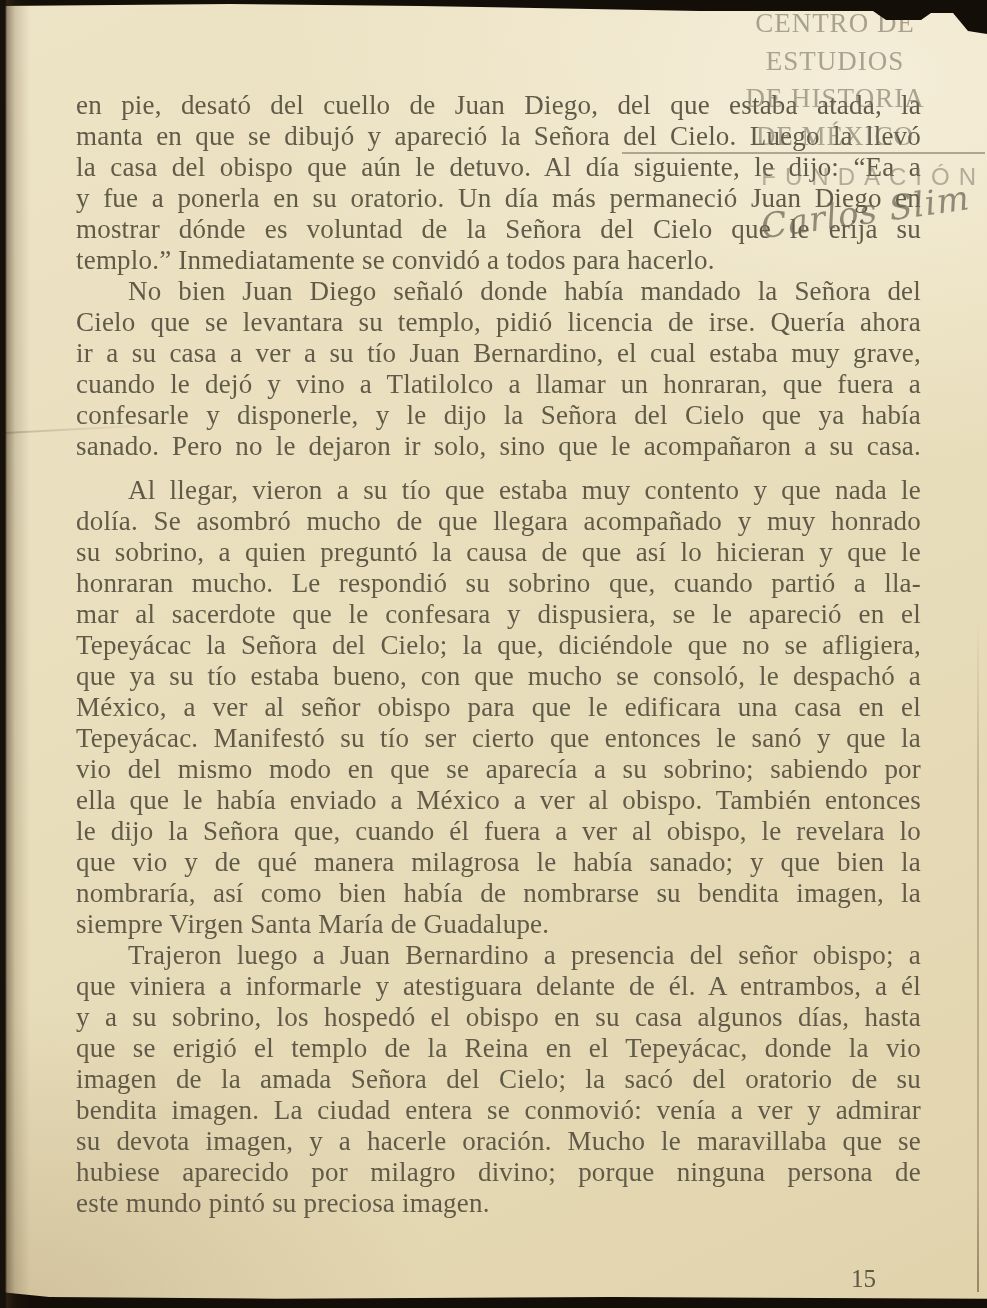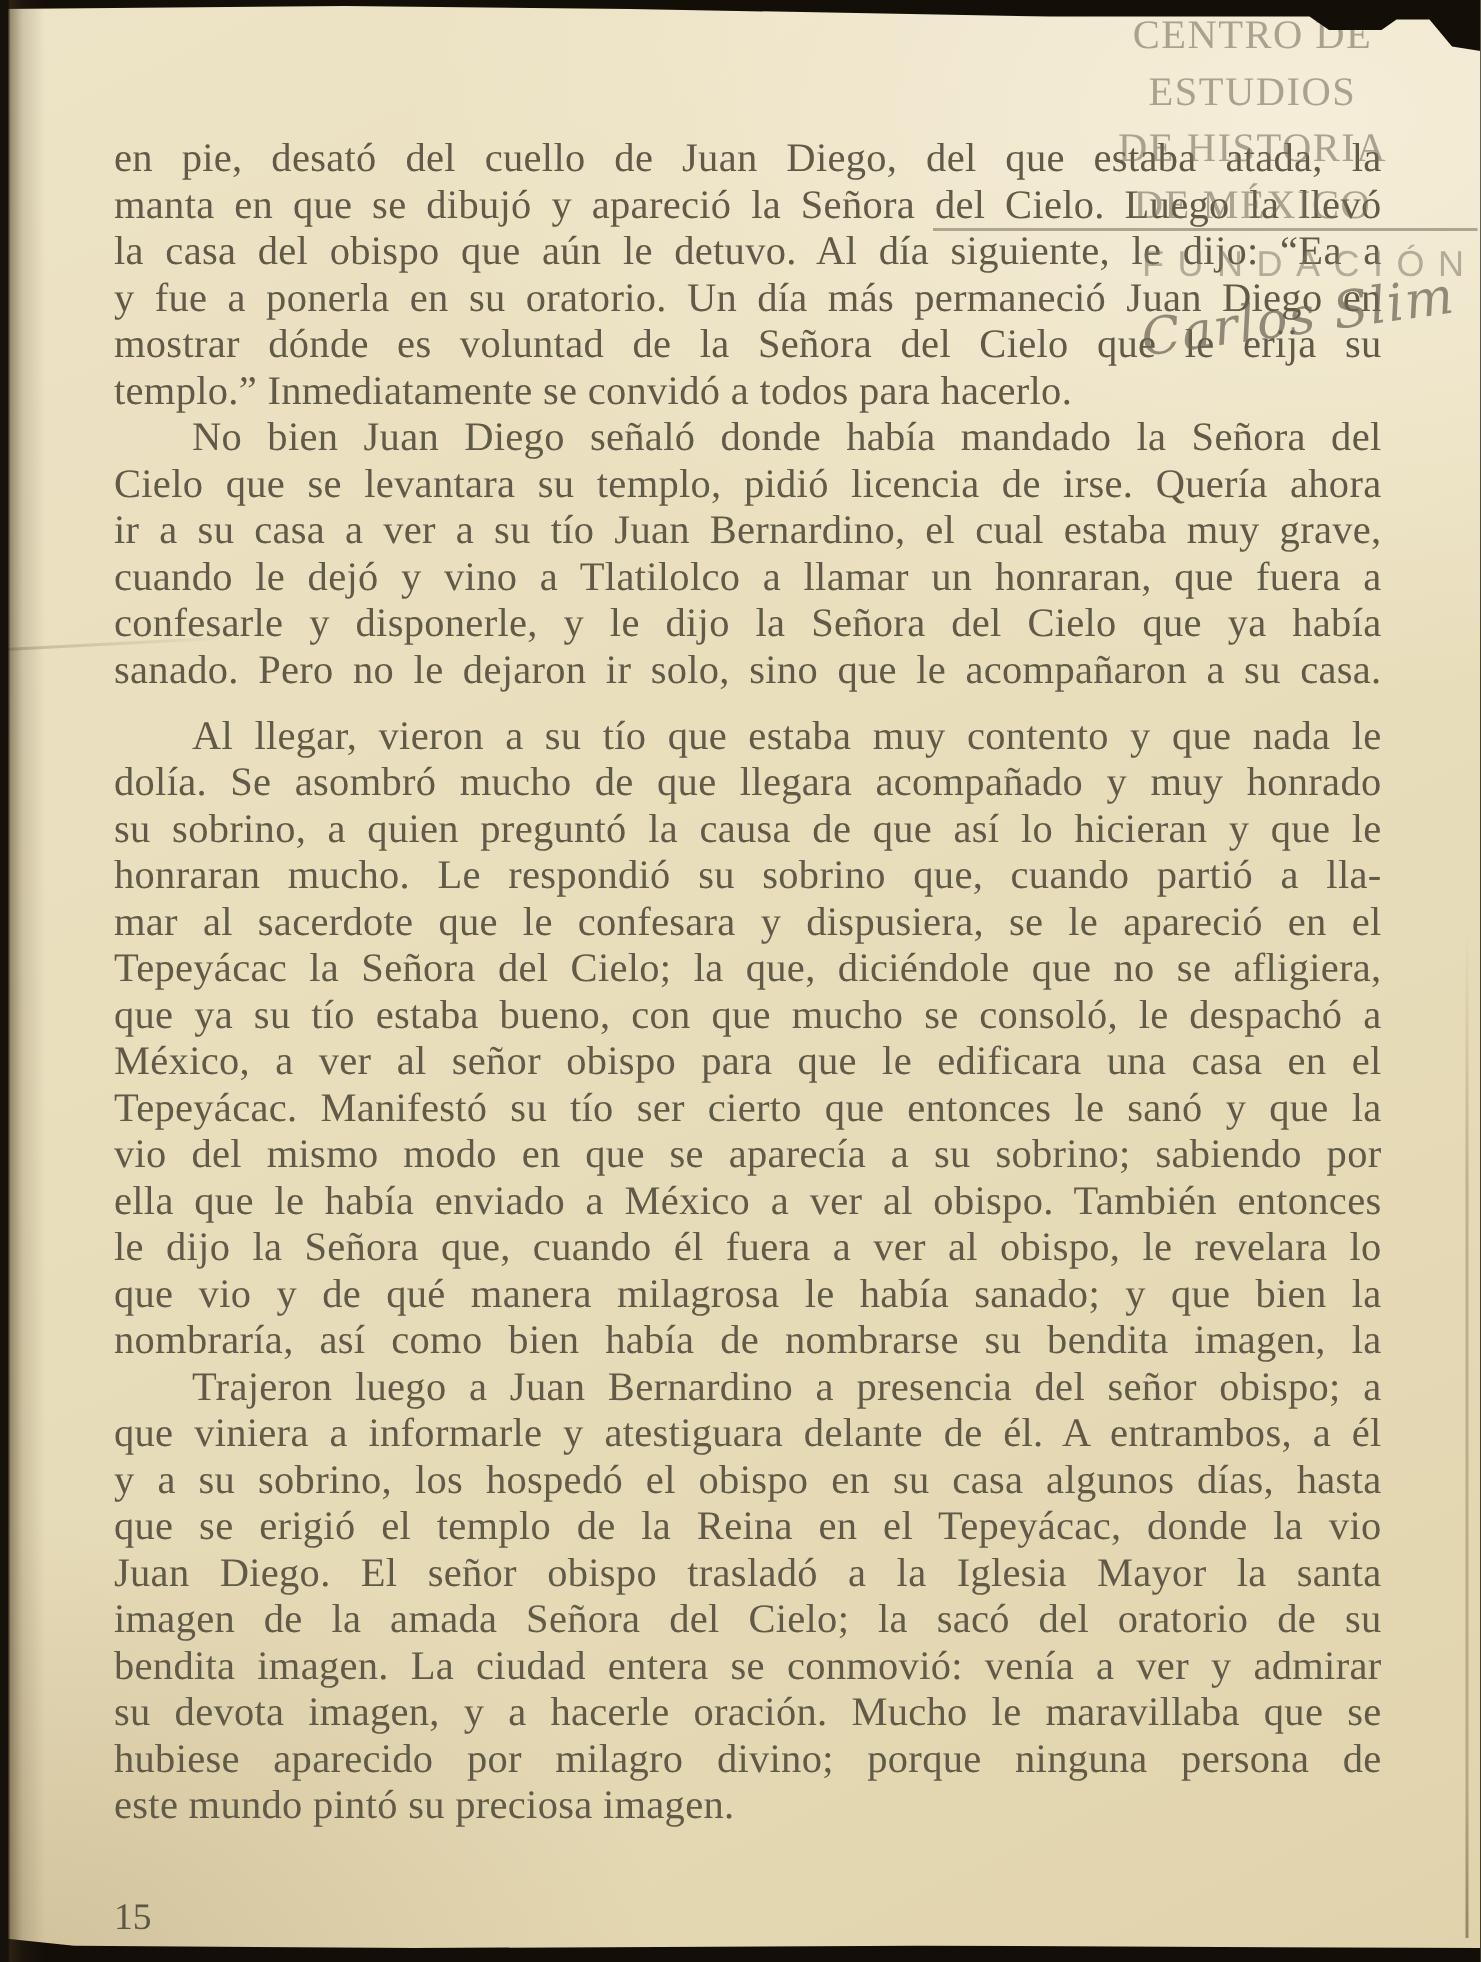--- a/index.html
+++ b/index.html
@@ -66,21 +66,21 @@
     text-align-last: justify;
     overflow: hidden;
     white-space: nowrap;
   }
   .line.lastshort { text-align-last: left; }
   .line.first { text-indent: 52px; }
 
   .pagenum {
     position: absolute;
     left: 76px; top: 1265px; width: 800px;
-    text-align: left;
+    text-align: right;
     font-size: 25px;
     color: #5d5745;
     z-index: 3;
   }
 
   
   .watermark {
     position: absolute; left: 729px; top: 5px; width: 212px;
     text-align: center;
     font-family: "Liberation Serif", serif;
@@ -150,27 +150,27 @@
         <div class="line">mar al sacerdote que le confesara y dispusiera, se le apareció en el</div>
         <div class="line">Tepeyácac la Señora del Cielo; la que, diciéndole que no se afligiera,</div>
         <div class="line">que ya su tío estaba bueno, con que mucho se consoló, le despachó a</div>
         <div class="line">México, a ver al señor obispo para que le edificara una casa en el</div>
         <div class="line">Tepeyácac. Manifestó su tío ser cierto que entonces le sanó y que la</div>
         <div class="line">vio del mismo modo en que se aparecía a su sobrino; sabiendo por</div>
         <div class="line">ella que le había enviado a México a ver al obispo. También entonces</div>
         <div class="line">le dijo la Señora que, cuando él fuera a ver al obispo, le revelara lo</div>
         <div class="line">que vio y de qué manera milagrosa le había sanado; y que bien la</div>
         <div class="line">nombraría, así como bien había de nombrarse su bendita imagen, la</div>
+        <div class="line lastshort">siempre Virgen Santa María de Guadalupe.</div>
       </div>
       <div class="para">
         <div class="line first">Trajeron luego a Juan Bernardino a presencia del señor obispo; a</div>
         <div class="line">que viniera a informarle y atestiguara delante de él. A entrambos, a él</div>
         <div class="line">y a su sobrino, los hospedó el obispo en su casa algunos días, hasta</div>
         <div class="line">que se erigió el templo de la Reina en el Tepeyácac, donde la vio</div>
-        <div class="line">Juan Diego. El señor obispo trasladó a la Iglesia Mayor la santa</div>
         <div class="line">imagen de la amada Señora del Cielo; la sacó del oratorio de su</div>
         <div class="line">bendita imagen. La ciudad entera se conmovió: venía a ver y admirar</div>
         <div class="line">su devota imagen, y a hacerle oración. Mucho le maravillaba que se</div>
         <div class="line">hubiese aparecido por milagro divino; porque ninguna persona de</div>
         <div class="line lastshort">este mundo pintó su preciosa imagen.</div>
       </div>
     </div>
 
   <div class="pagenum">15</div>
 

